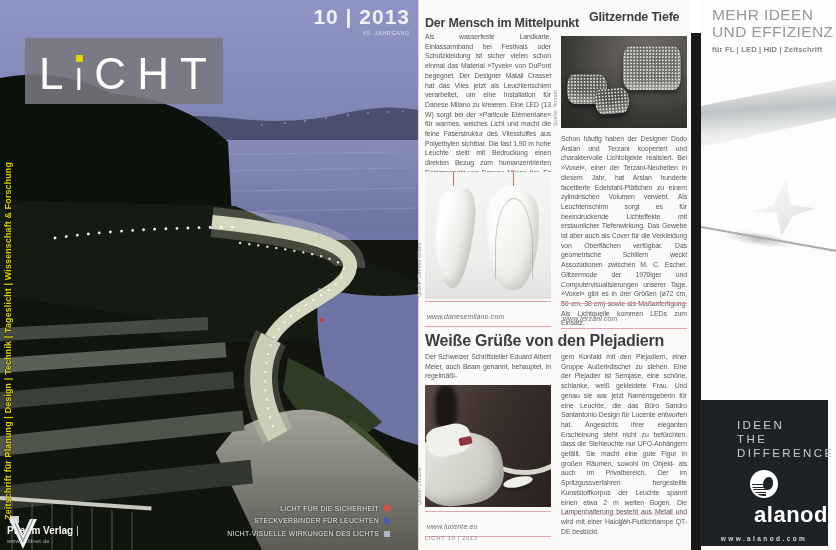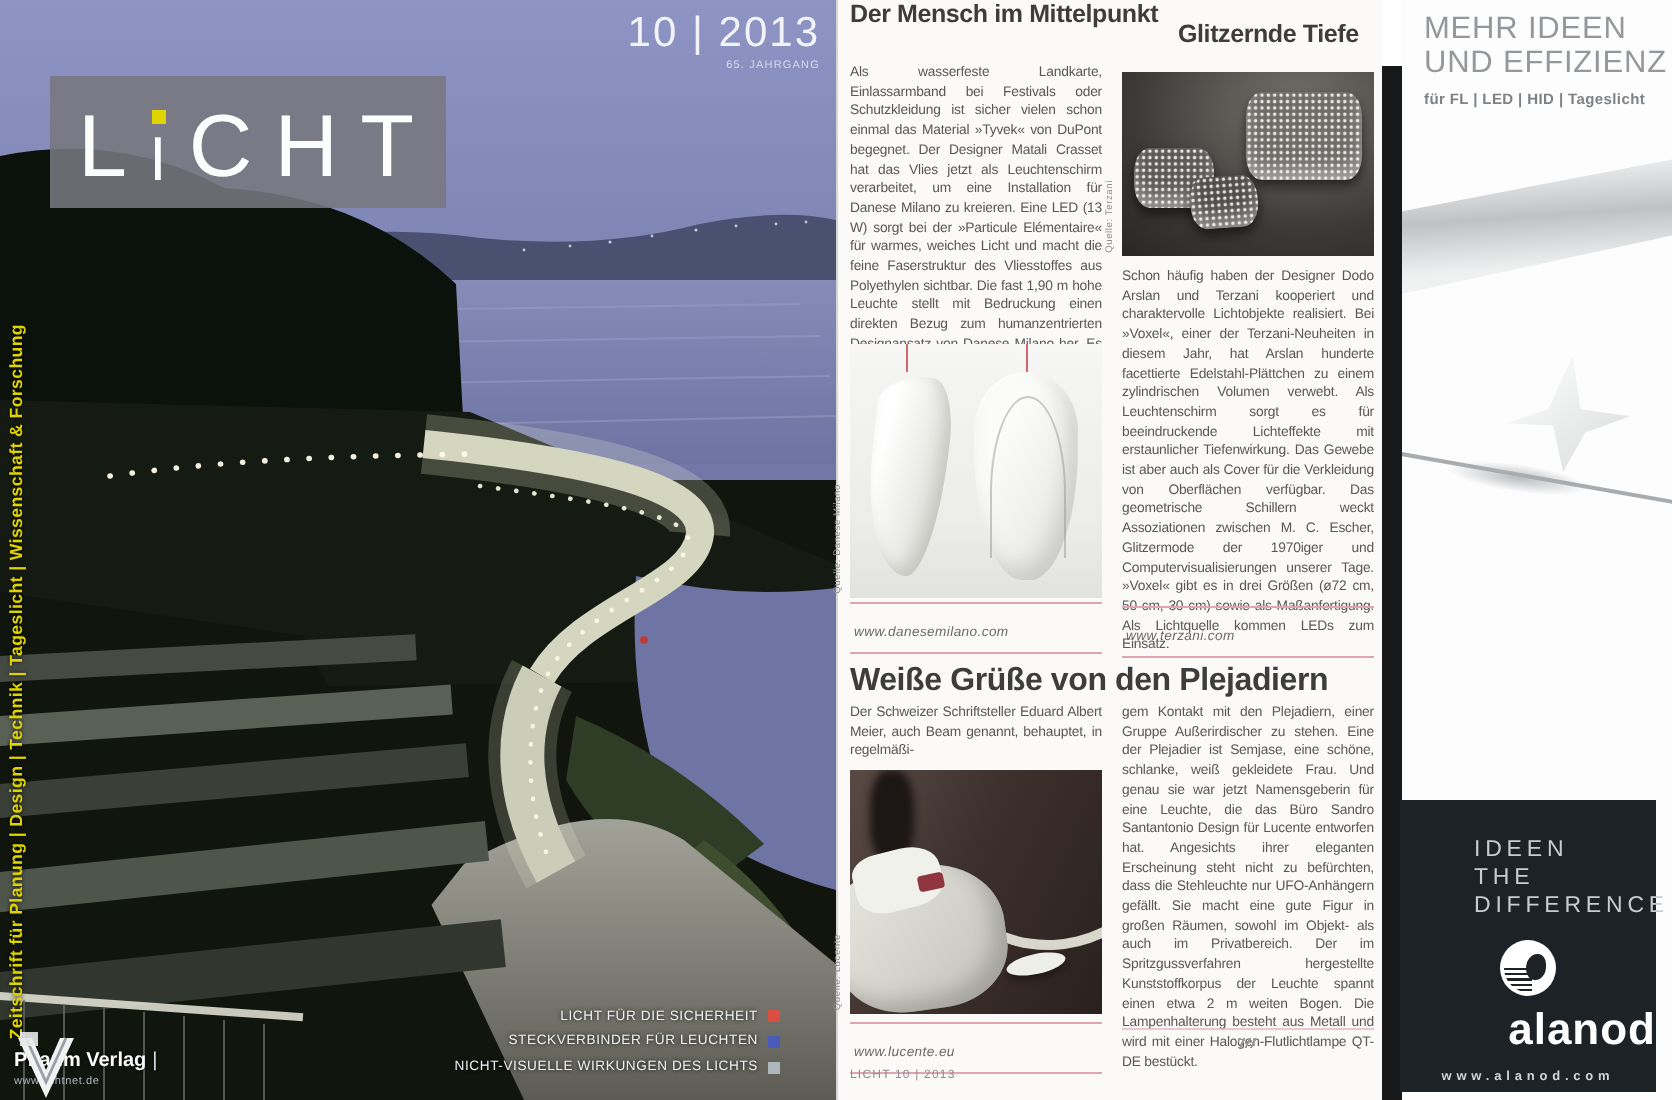--- a/index.html
+++ b/index.html
@@ -3,21 +3,21 @@
 <meta charset="utf-8">
 <style>
   html,body{margin:0;padding:0;background:#e8e8e8;}
   .page{position:relative;width:836px;height:550px;overflow:hidden;background:#fff;
         font-family:"Liberation Sans",sans-serif;}
 
   
   .cover{position:absolute;left:0;top:0;width:418px;height:550px;overflow:hidden;background:#11150e;}
   .cover svg{position:absolute;left:0;top:0;}
   .issue{position:absolute;top:5px;right:8px;text-align:right;color:#fff;}
-  .issue-no{font-size:21px;font-weight:400;letter-spacing:1px;color:#f2f3f8;}
+  .issue-no{font-size:21px;font-weight:700;letter-spacing:1px;color:#f2f3f8;}
   .issue-vol{font-size:5.5px;color:#d9dbe8;letter-spacing:.6px;margin-top:1px;}
   .masthead{position:absolute;left:25px;top:38px;width:198px;height:66px;
             background:rgba(120,120,126,.88);display:flex;align-items:flex-end;
             justify-content:space-between;padding:8px 14px 10px 14px;box-sizing:border-box;}
   .mast-letter{font-size:44px;line-height:40px;font-weight:200;color:#fdfdfd;letter-spacing:2px;}
   .mast-i{display:flex;flex-direction:column;align-items:center;gap:4px;}
   .mast-dot{width:7px;height:7px;background:var(--yellow);}
   .mast-i .mast-letter{font-size:31px;line-height:28px;}
   .spine{position:absolute;left:3px;bottom:30px;writing-mode:vertical-rl;transform:rotate(180deg);
          color:var(--yellow);font-size:8.8px;font-weight:700;letter-spacing:.2px;
@@ -240,21 +240,21 @@
         <div class="pub-name">
           <span>Pflaum Verlag</span><span class="bar">|</span>
         </div>
         <div class="pub-url">www.lichtnet.de</div>
       </div>
     </div>
   </div>
 
   <div class="article">
 
-    <div class="a-title col1" style="top:0;">Der Mensch im Mittelpunkt</div>
+    <div class="a-title col1" style="top:16px;">Der Mensch im Mittelpunkt</div>
     <div class="a-body col1" style="top:32px;height:136px;">Als wasserfeste Landkarte, Einlassarmband bei Festivals oder Schutzkleidung ist sicher vielen schon einmal das Material »Tyvek« von DuPont begegnet. Der Designer Matali Crasset hat das Vlies jetzt als Leuchtenschirm verarbeitet, um eine Installation für Danese Milano zu kreieren. Eine LED (13 W) sorgt bei der »Particule Elémentaire« für warmes, weiches Licht und macht die feine Faserstruktur des Vliesstoffes aus Polyethylen sichtbar. Die fast 1,90 m hohe Leuchte stellt mit Bedruckung einen direkten Bezug zum humanzentrierten Designansatz von Danese Milano her. Es gibt sie aber auch pur.</div>
 
     <div class="figure col1 fig-danese" style="top:172px;height:127px;">
       <div class="figure-inner">
         <div class="cord" style="left:28px;"></div>
         <div class="cord" style="left:88px;"></div>
         <div class="lamp-left"></div>
         <div class="lamp-right"></div>
         <div class="lamp-seam"></div>
       </div>
@@ -308,21 +308,21 @@
     <div class="endmark col2" style="top:519px;left:200px;"></div>
   </div>
 
   <div class="gutter"></div>
 
   <div class="ad">
     <div class="ad-headline">
       <div>MEHR IDEEN</div>
       <div>UND EFFIZIENZ</div>
     </div>
-    <div class="ad-subline">für FL | LED | HID | Tageslicht</div>
+    <div class="ad-subline">für FL | LED | HID | Zeitschrift</div>
 
     <div class="ad-visual">
       <div class="sheet"></div>
       <div class="crane-shadow"></div>
       <div class="crane"></div>
       <div class="sheet-line"></div>
     </div>
 
     <div class="ad-black">
       <div class="tagline">

